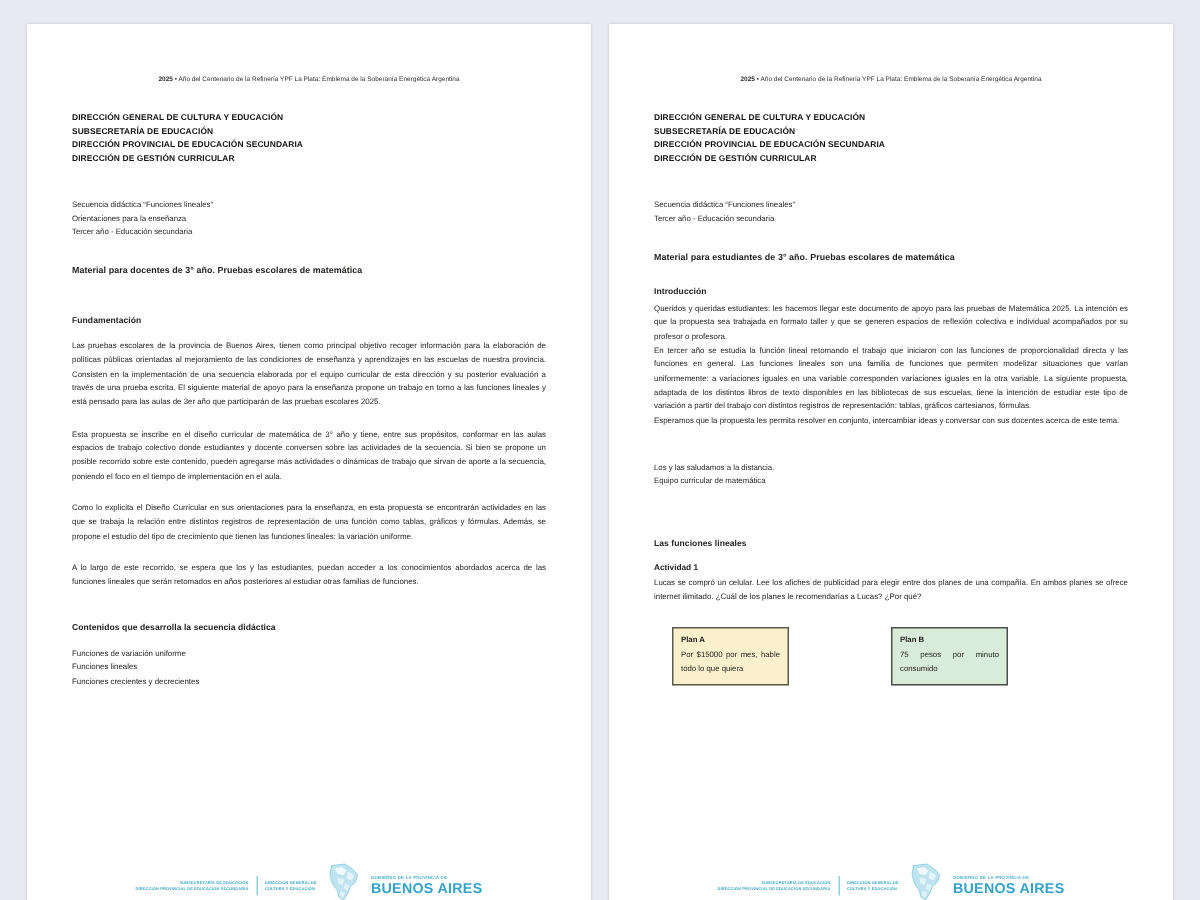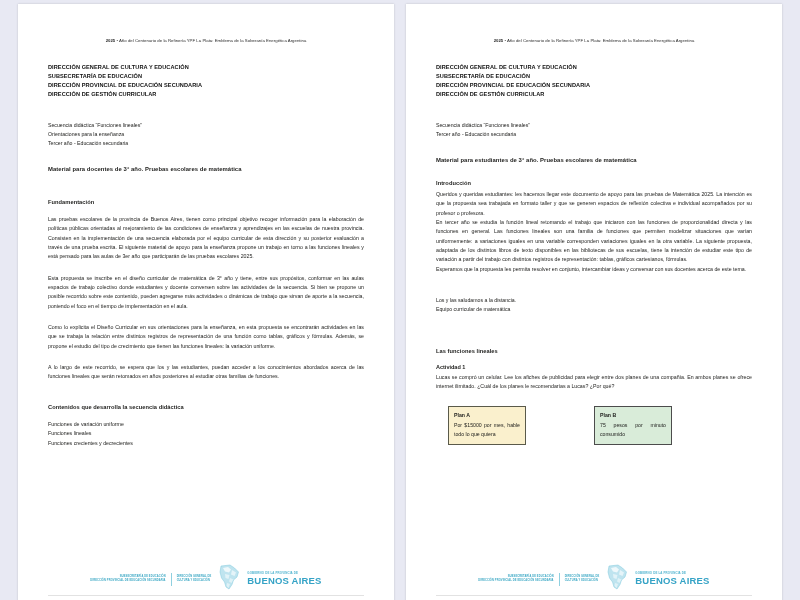--- a/index.html
+++ b/index.html
@@ -15,21 +15,21 @@
     font-family: "Liberation Sans", sans-serif;
     color: #1d1d1b;
   }
 
   .viewer {
     position: relative;
     width: 800px;
     height: 600px;
     display: flex;
     gap: 12px;
-    padding: 4px 18px;
+    padding: 16px 18px;
   }
 
   .page {
     position: relative;
     background: #ffffff;
     width: 385px;
     height: 600px;
     box-shadow: 0 0 2px rgba(0,0,0,0.18);
     padding: 34px 30px 0 30px;
     display: flex;

